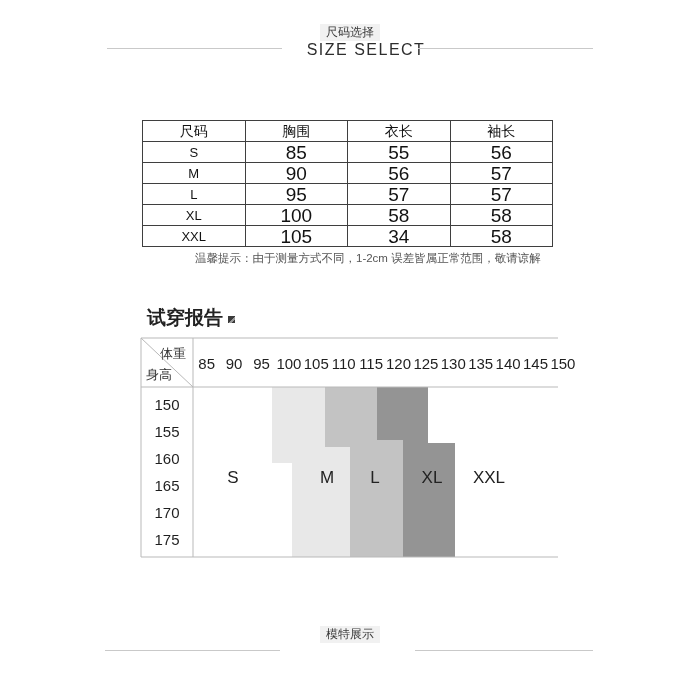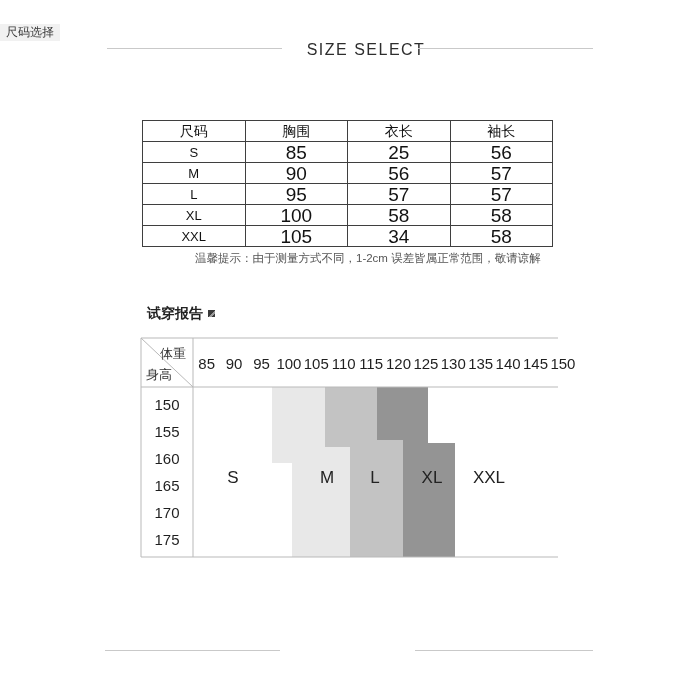--- a/index.html
+++ b/index.html
@@ -1,21 +1,21 @@
 <!DOCTYPE html>
 <html><head>
 <meta charset="utf-8">
 <style>
   html,body{margin:0;padding:0;background:#fff;}
   .canvas{
     position:relative;width:700px;height:700px;background:#ffffff;overflow:hidden;
     font-family:"Liberation Sans","DejaVu Sans",sans-serif;color:#1f1f1f;
   }
   
-  .sec-header{position:absolute;left:0;width:700px;text-align:left;}
+  .sec-header{position:absolute;left:0;width:700px;text-align:center;}
   .chip{
     display:inline-block;background:#f1f1f1;color:#3a3a3a;
     font-size:12px;line-height:15px;padding:1px 6px;
   }
   .en-title{
     position:absolute;left:16px;width:700px;text-align:center;
     font-size:16px;letter-spacing:1.5px;color:#2d2d2d;line-height:18px;
   }
   .h-line{position:absolute;height:0;border-top:1px solid #c9c9c9;}
   
@@ -24,21 +24,21 @@
   table.size-table th,table.size-table td{
     border:1px solid #3f3f3f;text-align:center;vertical-align:middle;
     padding:0;height:20px;line-height:1;color:#121212;
   }
   table.size-table th{font-size:14px;font-weight:normal;}
   table.size-table td{font-size:19px;}
   table.size-table td.size-col{font-size:13px;}
   
   .note{position:absolute;left:147px;top:251px;font-size:11.5px;color:#555;margin-left:48px;}
   
-  .fit-heading{position:absolute;left:147px;top:305px;font-size:14px;font-weight:bold;color:#222;}
+  .fit-heading{position:absolute;left:147px;top:305px;font-size:19px;font-weight:bold;color:#222;}
   .report-badge{
     display:inline-block;width:7px;height:7px;margin-left:5px;margin-bottom:1px;
     background:linear-gradient(135deg,#3a3a3a 55%,#9a9a9a 55%,#9a9a9a 75%,#3a3a3a 75%);
   }
   
   #fit-chart-svg{position:absolute;left:130px;top:330px;}
   #fit-chart-svg text{font-family:"Liberation Sans","DejaVu Sans",sans-serif;fill:#1f1f1f;}
   #fit-chart-svg text.xtick,#fit-chart-svg text.ytick{font-size:15px;}
   #fit-chart-svg text.axis{font-size:13px;fill:#333;}
   #fit-chart-svg text.sizelabel{font-size:17px;fill:#222;}
@@ -62,21 +62,21 @@
             <th>尺码</th>
             <th>胸围</th>
             <th>衣长</th>
             <th>袖长</th>
           </tr>
         </thead>
       <tbody>
           <tr>
             <td class="size-col">S</td>
             <td>85</td>
-            <td>25</td>
+            <td>55</td>
             <td>56</td>
           </tr>
           <tr>
             <td class="size-col">M</td>
             <td>90</td>
             <td>56</td>
             <td>57</td>
           </tr>
           <tr>
             <td class="size-col">L</td>
@@ -138,16 +138,19 @@
       <text x="167" y="491" text-anchor="middle" class="ytick">165</text>
       <text x="167" y="518" text-anchor="middle" class="ytick">170</text>
       <text x="167" y="545" text-anchor="middle" class="ytick">175</text>
       <text x="233" y="483" text-anchor="middle" class="sizelabel">S</text>
       <text x="327" y="483" text-anchor="middle" class="sizelabel">M</text>
       <text x="375" y="483" text-anchor="middle" class="sizelabel">L</text>
       <text x="432" y="483" text-anchor="middle" class="sizelabel">XL</text>
       <text x="489" y="483" text-anchor="middle" class="sizelabel">XXL</text>
     </svg>
 
+  <div class="sec-header" style="top:624px;">
+    <span class="chip">模特展示</span>
+  </div>
   <div class="h-line" style="left:105px;top:650px;width:175px;"></div>
   <div class="h-line" style="left:415px;top:650px;width:178px;"></div>
 
 </div>
 
 </body></html>

